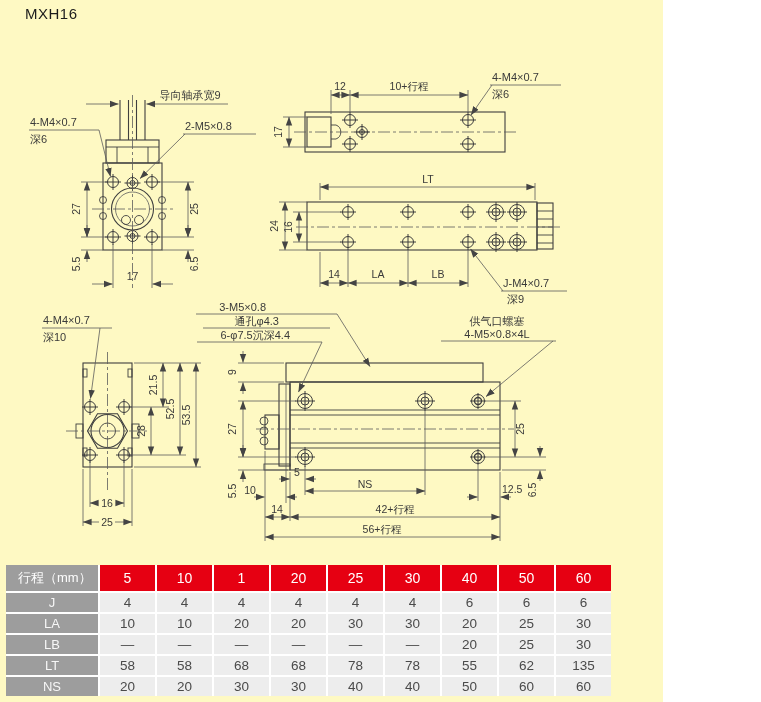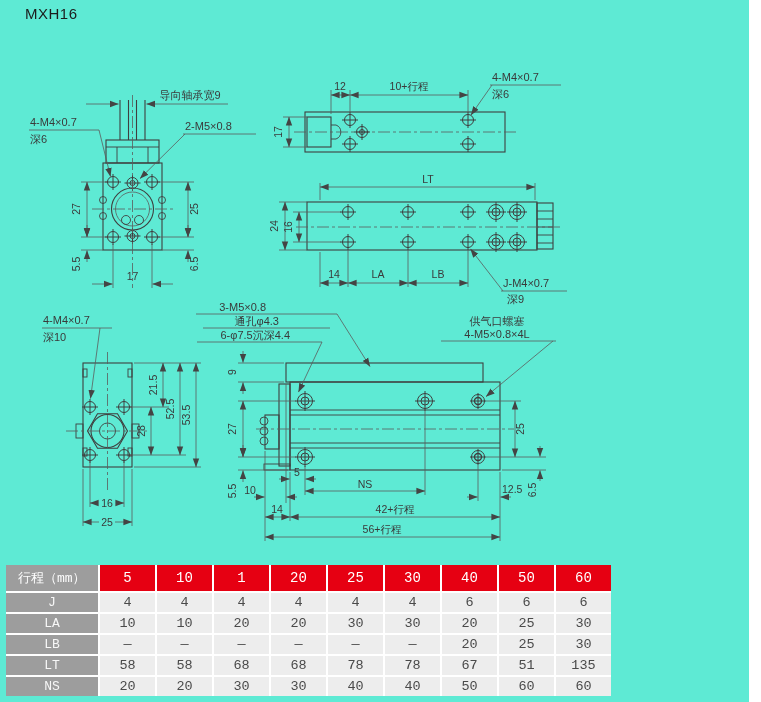--- a/index.html
+++ b/index.html
@@ -1,30 +1,30 @@
 <!DOCTYPE html>
 <html><head>
 <meta charset="utf-8">
 <style>
   html,body{margin:0;padding:0;background:#fff;}
-  .page{position:relative;width:749px;height:702px;background:#5eead4;overflow:hidden;
+  .page{position:relative;width:663px;height:702px;background:#fef9c3;overflow:hidden;
         font-family:"Liberation Sans","DejaVu Sans",sans-serif;}
   .title{position:absolute;left:25px;top:5px;font-size:15px;color:#1c1c1c;letter-spacing:.5px;}
   svg{position:absolute;left:0;top:0;}
   svg text{font-family:"Liberation Sans","DejaVu Sans",sans-serif;font-size:10.5px;fill:#3a3a3a;}
   svg text.lbl{font-size:11px;}
   .out{stroke:#3f3f3f;stroke-width:1.1;fill:none;}
   .o9{stroke:#3f3f3f;stroke-width:.9;fill:none;}
   .thin{stroke:#5c5c5c;stroke-width:.8;fill:none;}
   .cl{stroke:#5c5c5c;stroke-width:.8;fill:none;stroke-dasharray:12 3 3 3;}
   .hole{stroke:#3f3f3f;stroke-width:1;fill:none;}
   
   .tbl{position:absolute;left:6px;top:565px;display:grid;
        grid-template-columns:92px repeat(9,55px);
-       grid-template-rows:26px repeat(5,19px);gap:2px;background:#ffffff;font-family:Liberation Mono, monospace;}
+       grid-template-rows:26px repeat(5,19px);gap:2px;background:#ffffff;}
   .cell{display:flex;align-items:center;justify-content:center;font-size:13px;}
   .head-label{background:#9d9d9d;color:#fdfdfd;justify-content:flex-start;padding-left:12px;font-size:13px;}
   .head-red{background:#e60012;color:#ffffff;font-size:14px;}
   .row-label{background:#9d9d9d;color:#f7f7f7;}
   .data{background:#ededed;color:#4a4a4a;font-size:13.5px;}
 </style>
 </head>
 <body>
 
 <div class="page">
@@ -313,22 +313,22 @@
       <div class="cell data">20</div>
       <div class="cell data">25</div>
       <div class="cell data">30</div>
       <div class="cell row-label">LT</div>
       <div class="cell data">58</div>
       <div class="cell data">58</div>
       <div class="cell data">68</div>
       <div class="cell data">68</div>
       <div class="cell data">78</div>
       <div class="cell data">78</div>
-      <div class="cell data">67</div>
-      <div class="cell data">51</div>
+      <div class="cell data">55</div>
+      <div class="cell data">62</div>
       <div class="cell data">135</div>
       <div class="cell row-label">NS</div>
       <div class="cell data">20</div>
       <div class="cell data">20</div>
       <div class="cell data">30</div>
       <div class="cell data">30</div>
       <div class="cell data">40</div>
       <div class="cell data">40</div>
       <div class="cell data">50</div>
       <div class="cell data">60</div>

